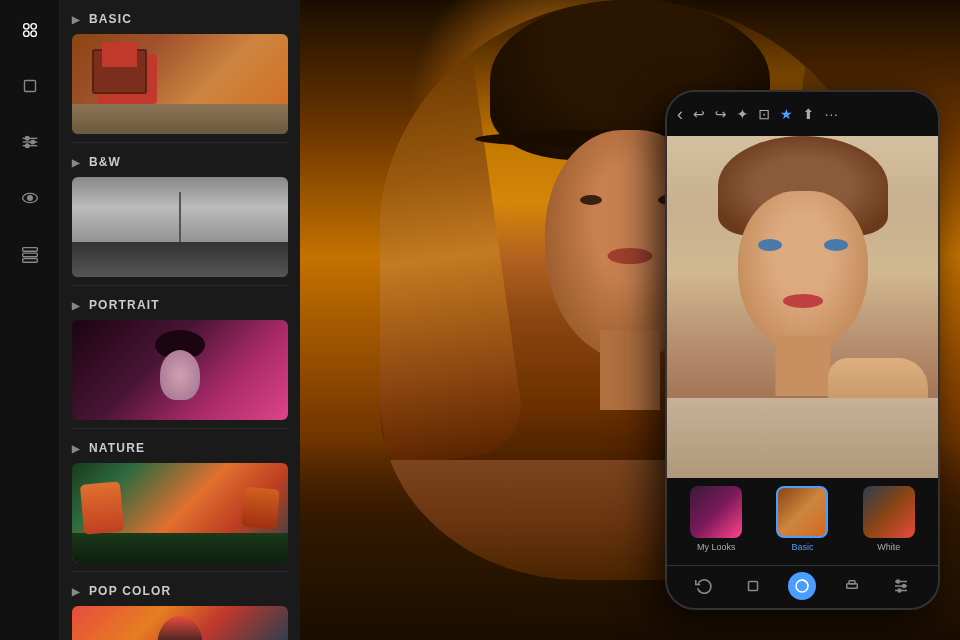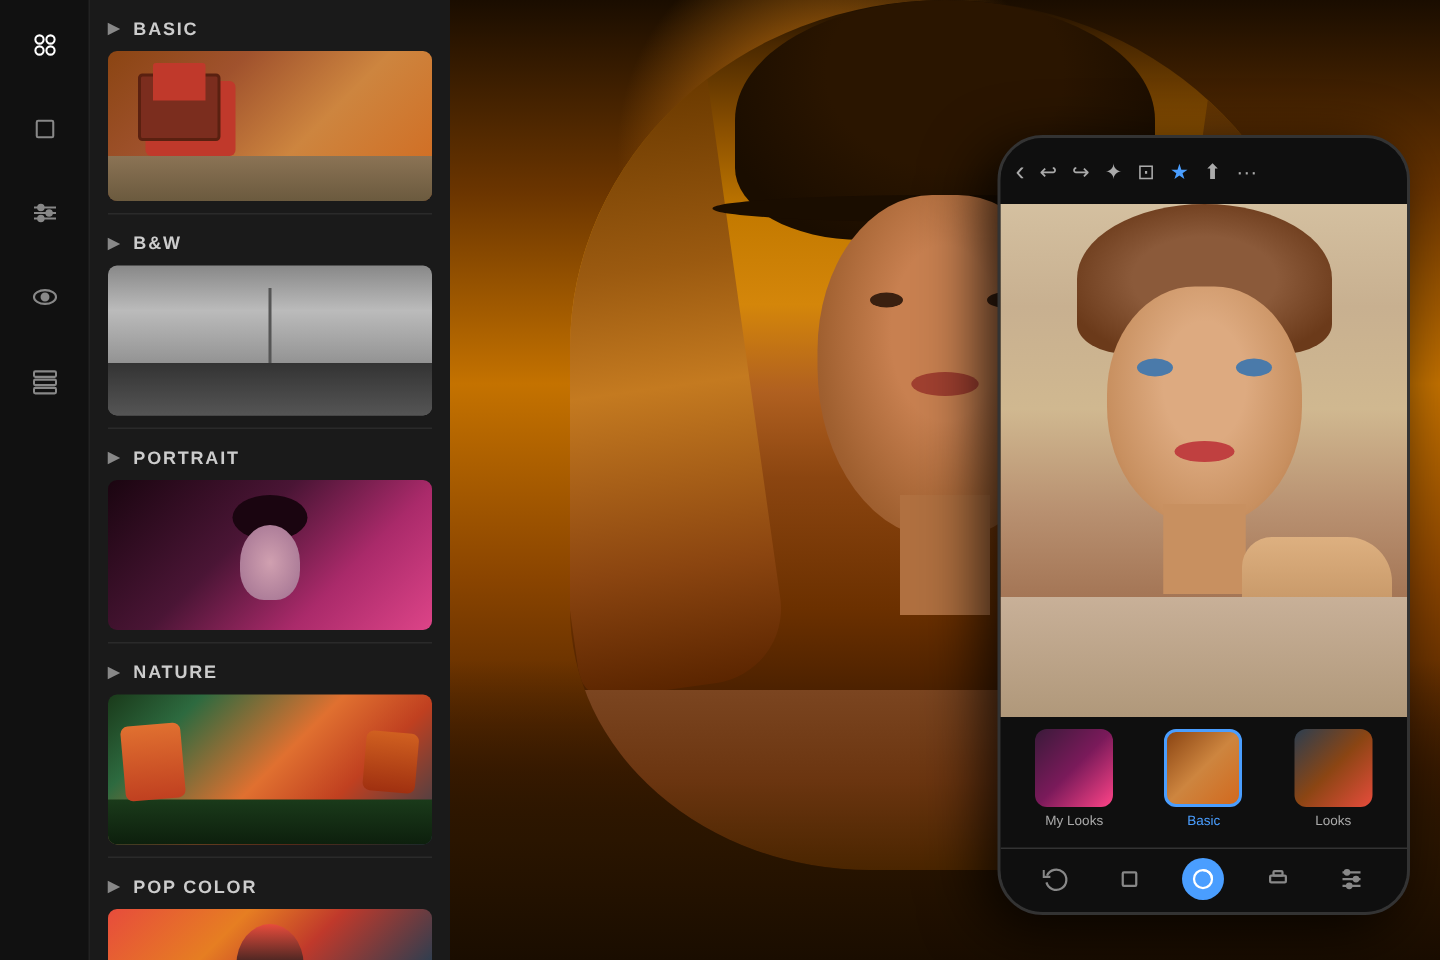--- a/index.html
+++ b/index.html
@@ -463,21 +463,21 @@
           <span class="phone-preset-label">My Looks</span>
         </div>
 
         <div class="phone-preset-item">
           <div class="phone-preset-thumb pthumb-2 active-preset"></div>
           <span class="phone-preset-label" style="color:#4a9eff;">Basic</span>
         </div>
 
         <div class="phone-preset-item">
           <div class="phone-preset-thumb pthumb-3"></div>
-          <span class="phone-preset-label">Looks</span>
+          <span class="phone-preset-label">White</span>
         </div>
 
 
       </div>
 
       <div class="phone-bottom-icons">
         <div class="phone-bottom-icon">
           <svg width="18" height="18" viewBox="0 0 24 24" fill="none" stroke="currentColor" stroke-width="2">
             <polyline points="1 4 1 10 7 10"></polyline>
             <path d="M3.51 15a9 9 0 1 0 .49-6"></path>

